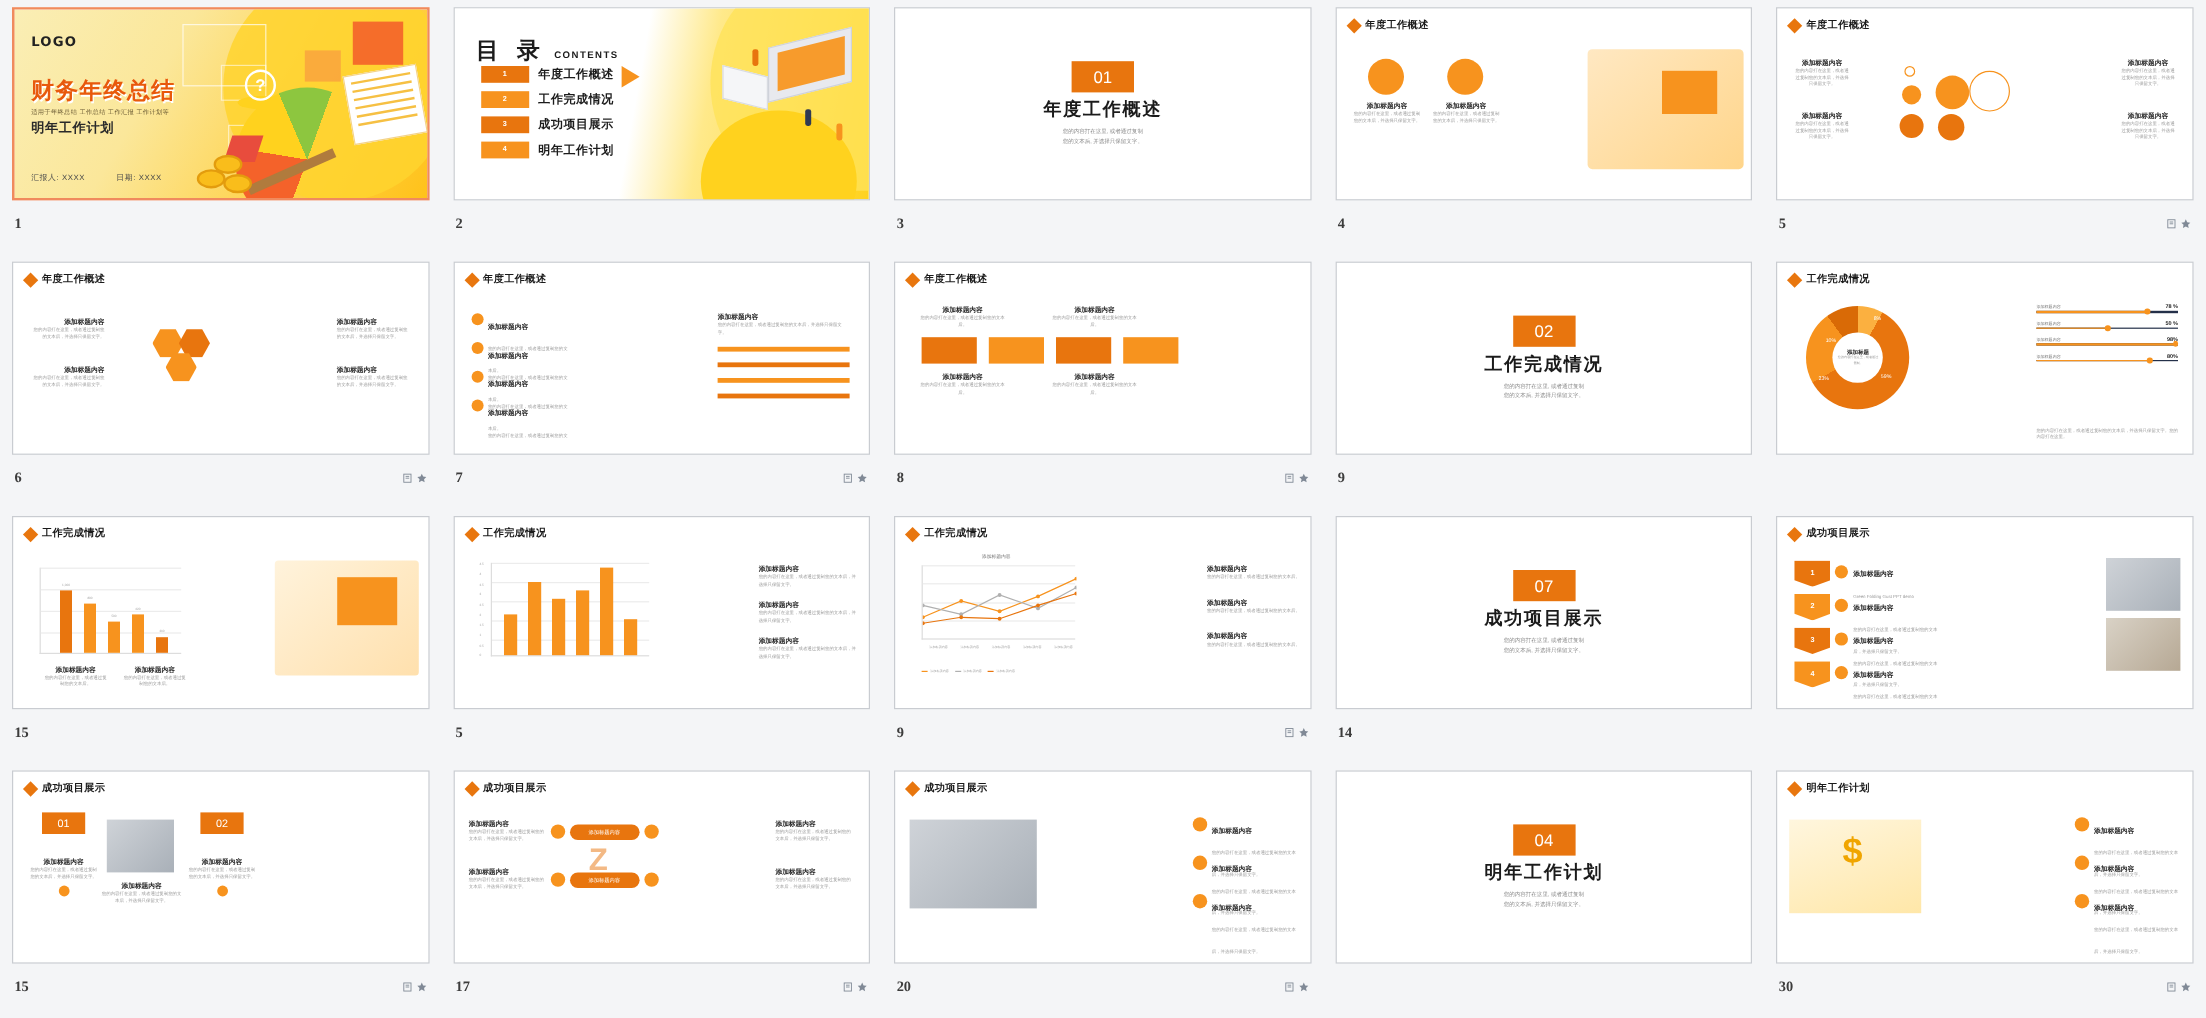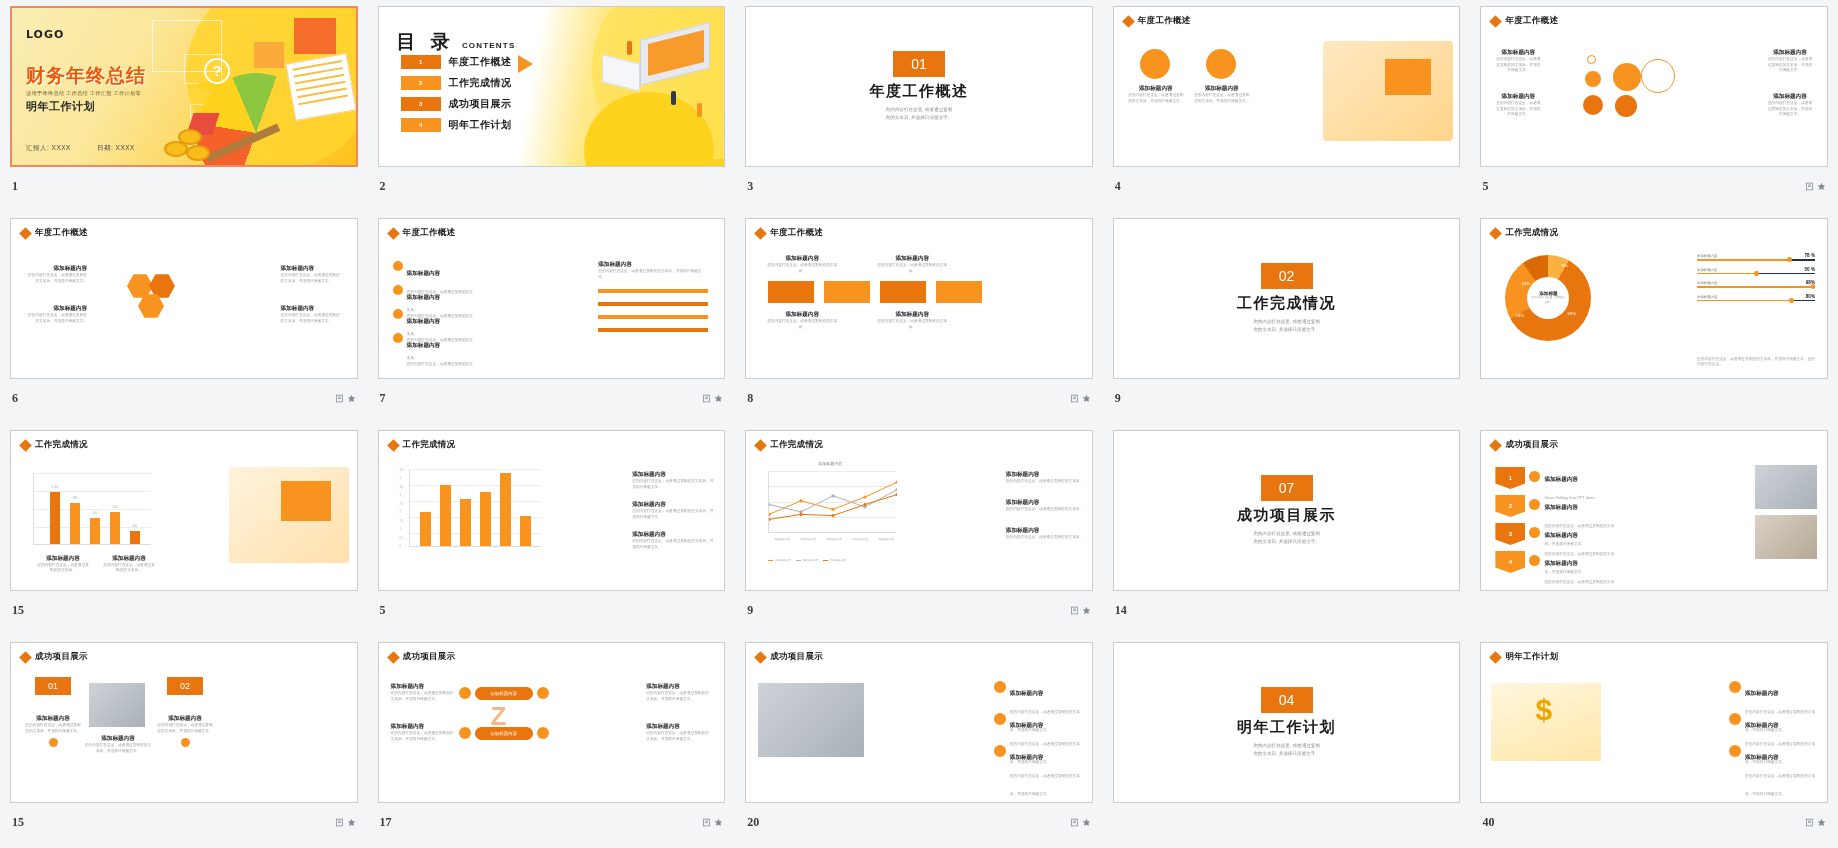--- a/index.html
+++ b/index.html
@@ -848,21 +848,21 @@
       <span style="width:74px"><span class="ttl">添加标题内容</span><br>
       <span class="txt">您的内容打在这里，或者通过复制您的文本后，并选择只保留文字。</span></span>
         </div>
         <div class="abs" style="right:8px;top:102px;display:flex;gap:4px;align-items:flex-start">
       <span class="cir" style="width:12px;height:12px;flex:none"></span>
       <span style="width:74px"><span class="ttl">添加标题内容</span><br>
       <span class="txt">您的内容打在这里，或者通过复制您的文本后，并选择只保留文字。</span></span>
         </div>
       </div>
     <div class="meta">
-      <span class="slide-num">40</span>
+      <span class="slide-num">30</span>
       <span class="note-icons">
           <svg class="ic" viewBox="0 0 12 12">
             <rect x="2" y="1.5" width="8" height="9" fill="none" stroke="#5a6676" stroke-width="1"></rect>
             <line x1="4" y1="4" x2="8" y2="4" stroke="#5a6676"></line>
             <line x1="4" y1="6" x2="8" y2="6" stroke="#5a6676"></line>
           </svg>
           <svg class="ic" viewBox="0 0 12 12">
             <path d="M6 1l1.5 3.2L11 4.7 8.5 7.1 9.2 10.6 6 8.9 2.8 10.6 3.5 7.1 1 4.7l3.5-.5z" fill="#5a6676"></path>
           </svg>
         </span>

